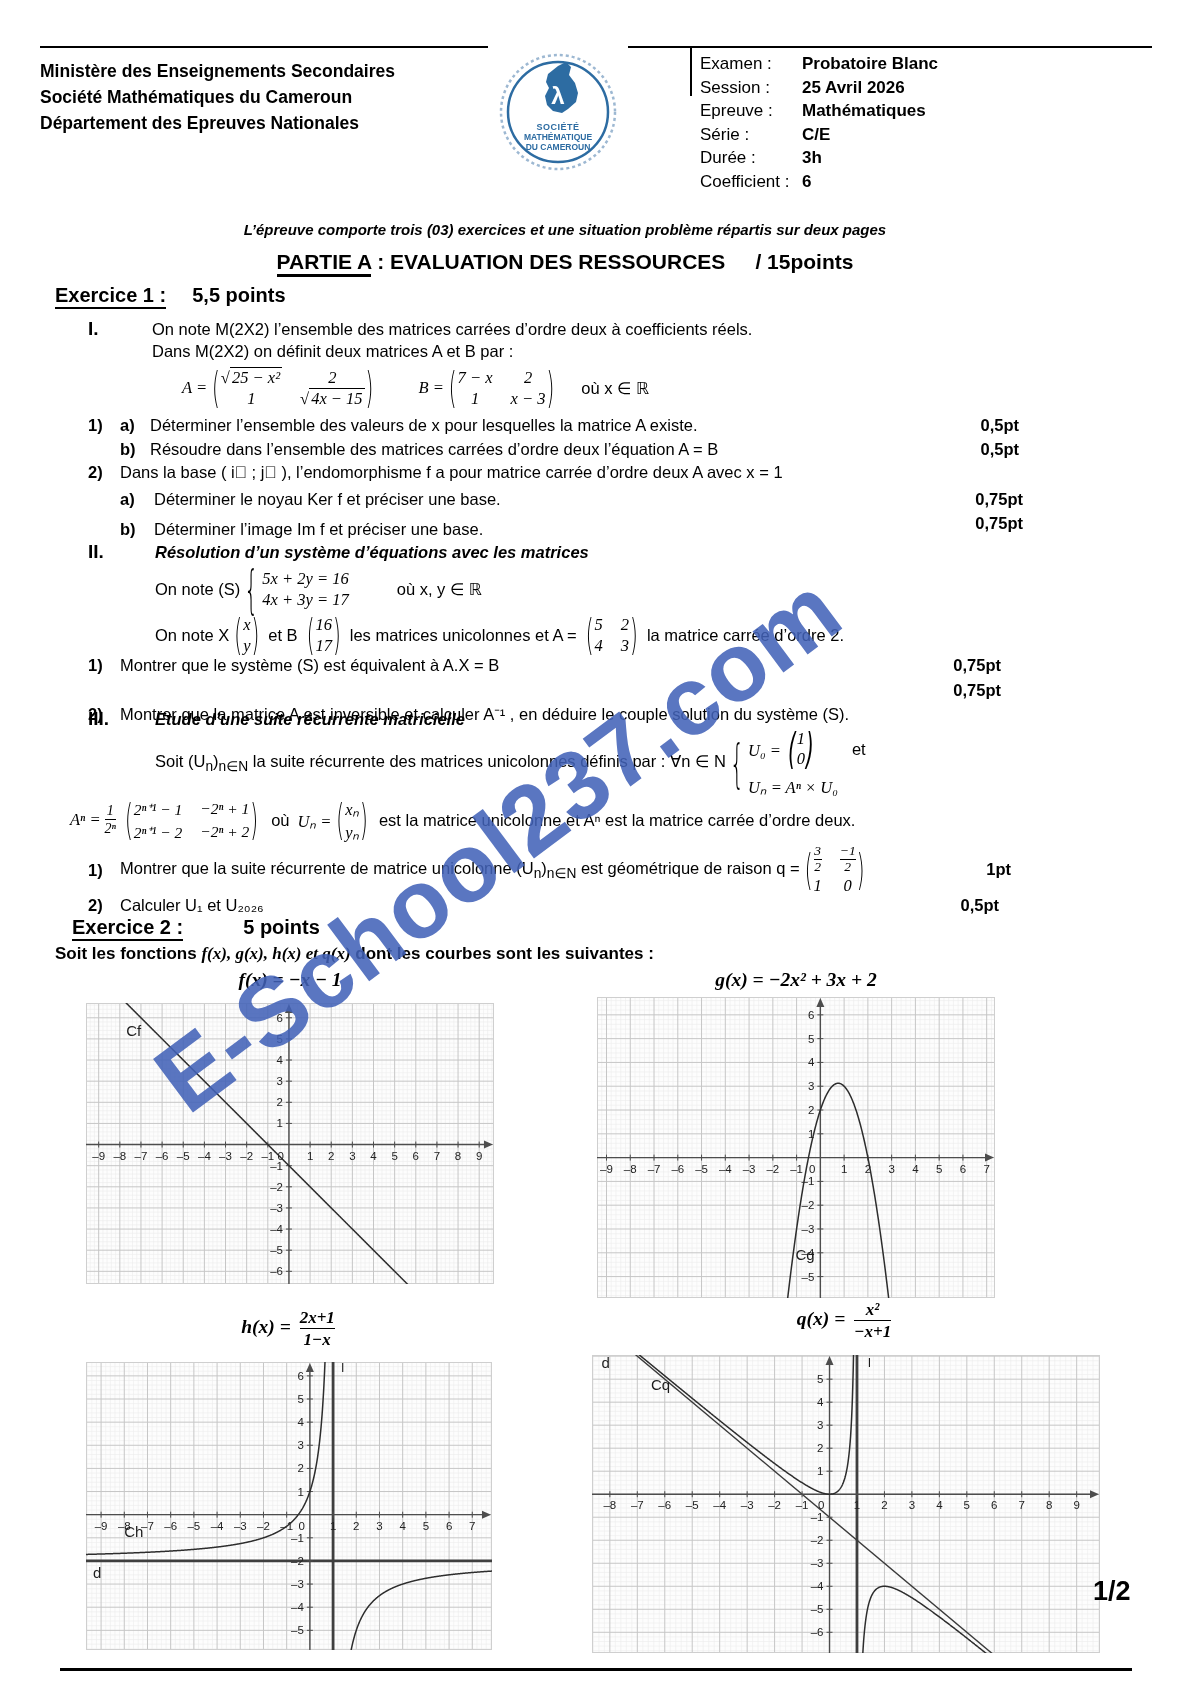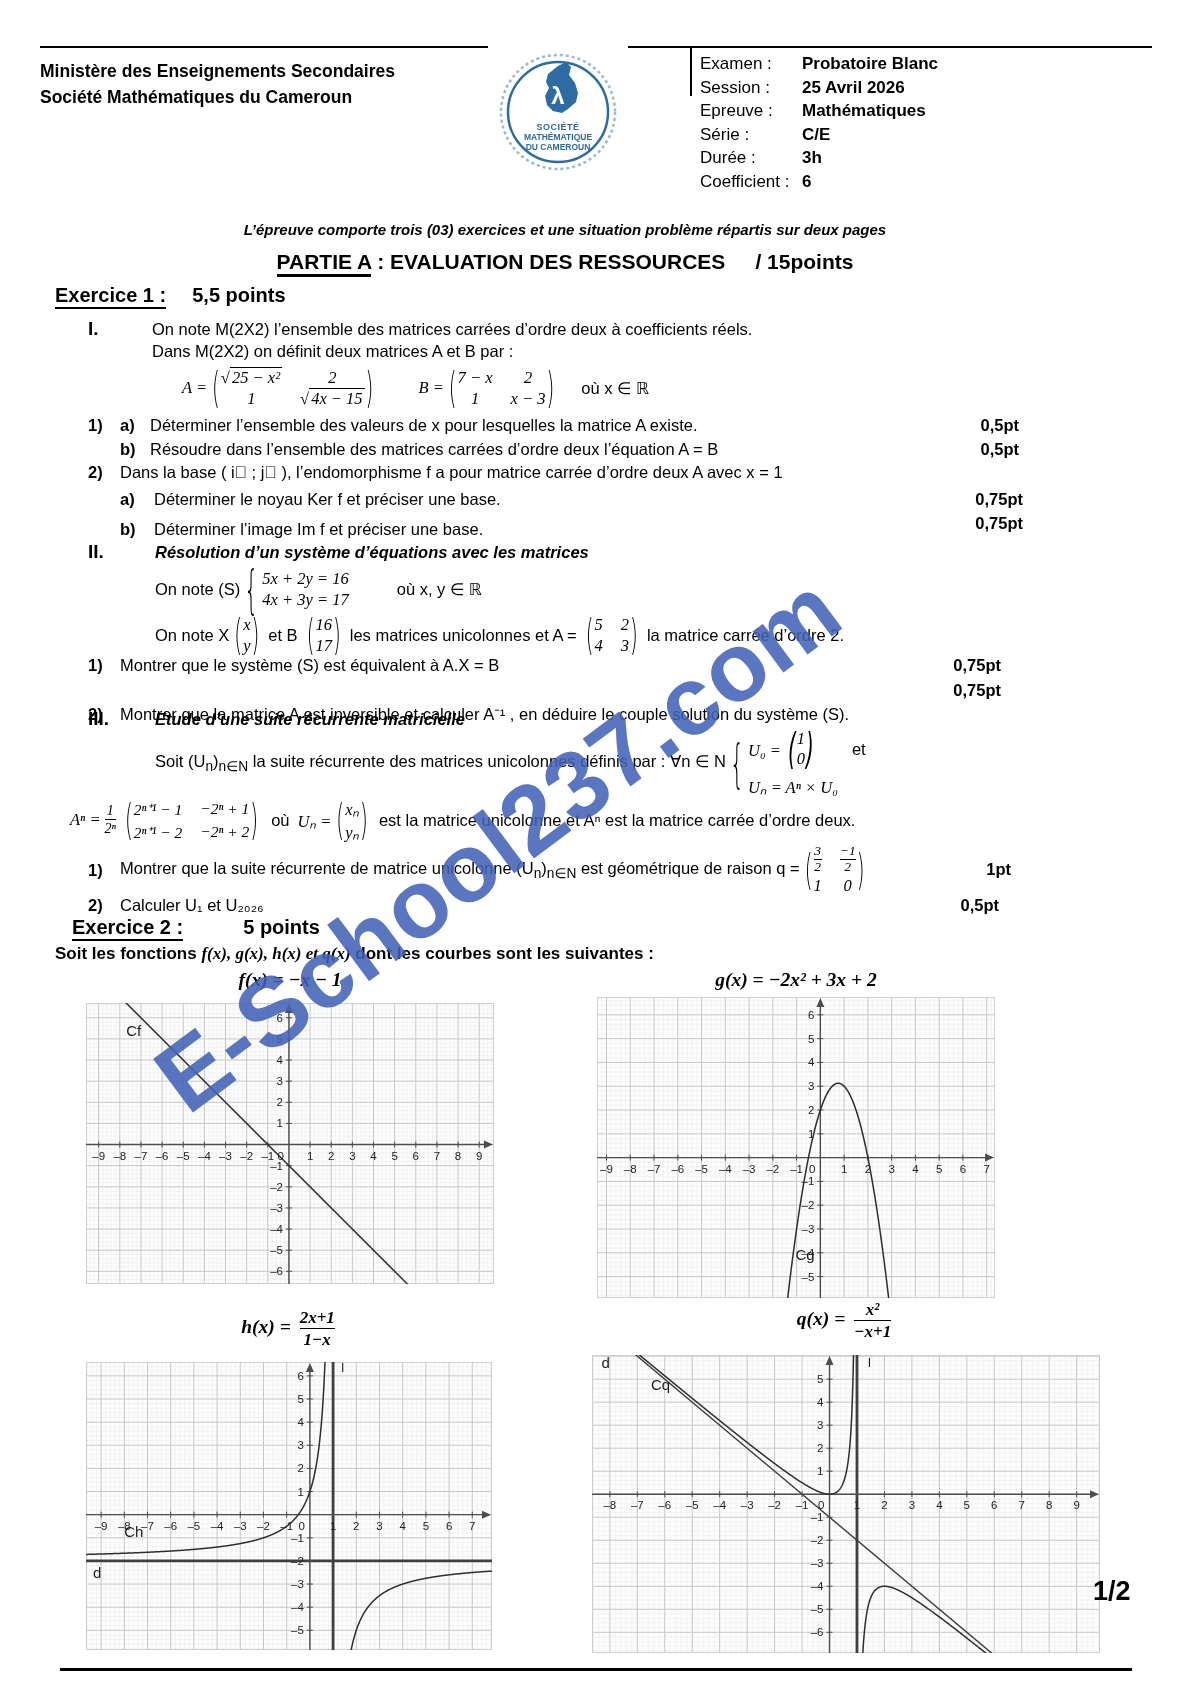--- a/index.html
+++ b/index.html
@@ -69,20 +69,21 @@
 </head>
 <body>
 
 <div class="rule" style="left:40px;top:46px;width:448px;height:2px;"></div>
 <div class="rule" style="left:628px;top:46px;width:524px;height:2px;"></div>
 <div class="rule" style="left:690px;top:46px;width:2px;height:50px;"></div>
 
 <div class="hleft">
   <div>Ministère des Enseignements Secondaires</div>
   <div>Société Mathématiques du Cameroun</div>
+  <div>Département des Epreuves Nationales</div>
 </div>
 
 <div class="logo">
   <svg width="120" height="120" viewBox="0 0 120 120">
     <circle cx="60" cy="60" r="57" fill="none" stroke="#9db8d2" stroke-width="2.5" stroke-dasharray="3,3"></circle>
     <circle cx="60" cy="60" r="50" fill="#ffffff" stroke="#2d6ca2" stroke-width="2.5"></circle>
     <path fill="#2d6ca2" d="M60 14 l8 -4 5 5 -2 8 6 8 3 10 -2 9 -8 7 -6 4 -9 -2 -6 -6 -2 -9 4 -8 -3 -6 2 -8 z"></path>
     <text x="60" y="52" text-anchor="middle" fill="#ffffff" font-size="24" font-weight="bold" font-family="Liberation Sans, sans-serif">λ</text>
     <text x="60" y="78" text-anchor="middle" fill="#2d6ca2" font-size="9" font-weight="bold" letter-spacing="0.5" font-family="Liberation Sans, sans-serif">SOCIÉTÉ</text>
     <text x="60" y="88" text-anchor="middle" fill="#2d6ca2" font-size="8.5" font-weight="bold" font-family="Liberation Sans, sans-serif">MATHÉMATIQUE</text>

